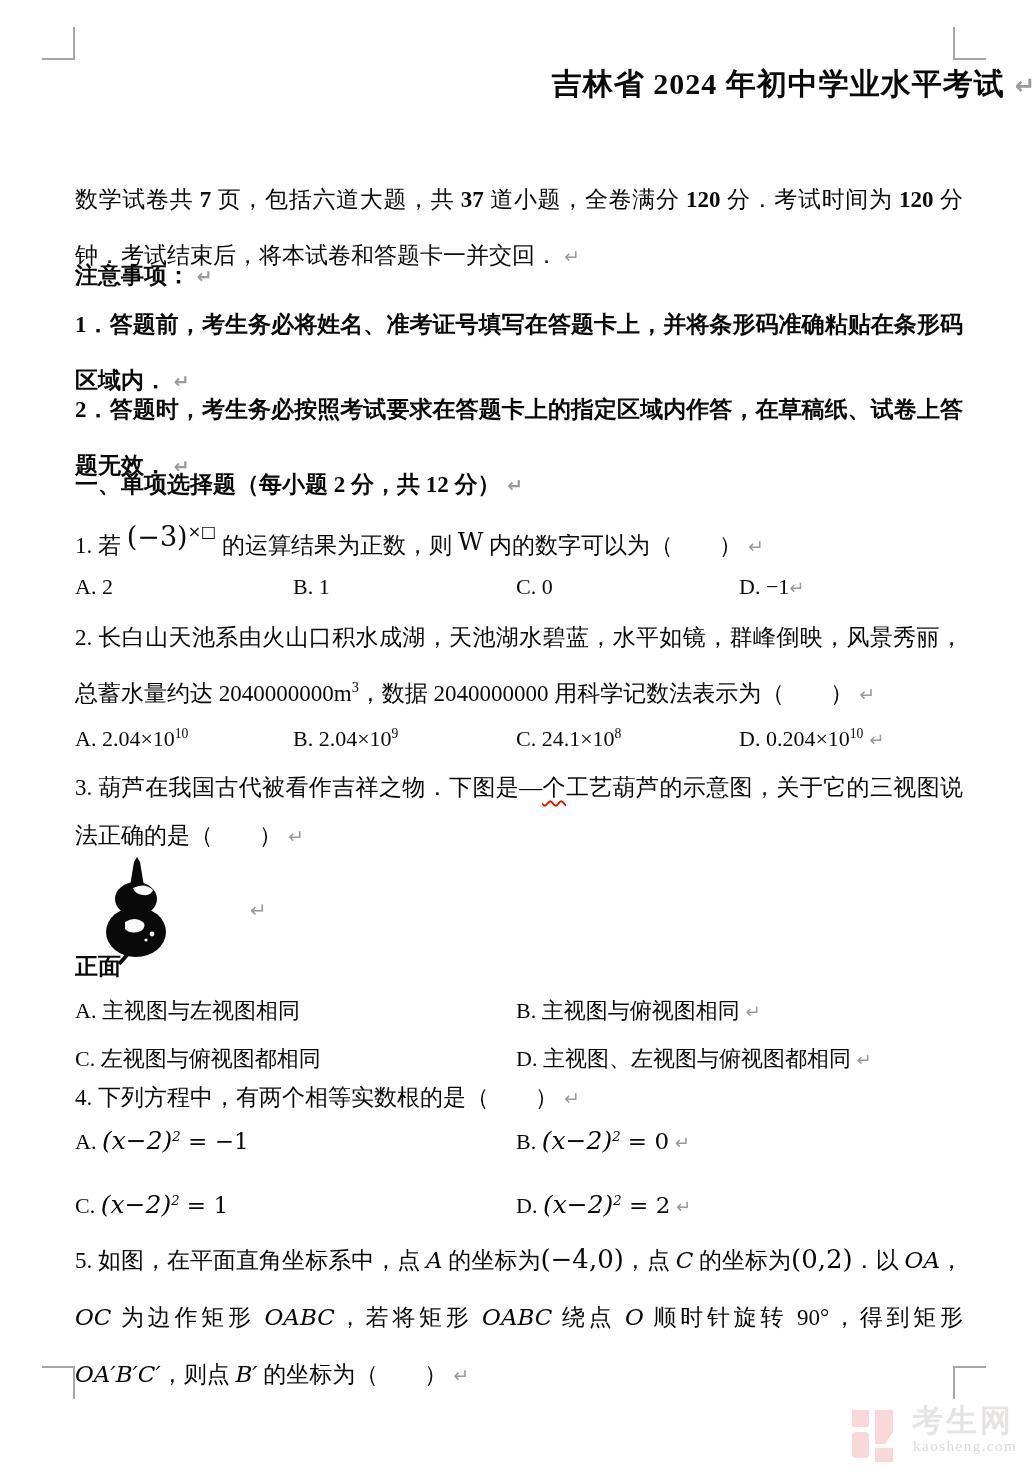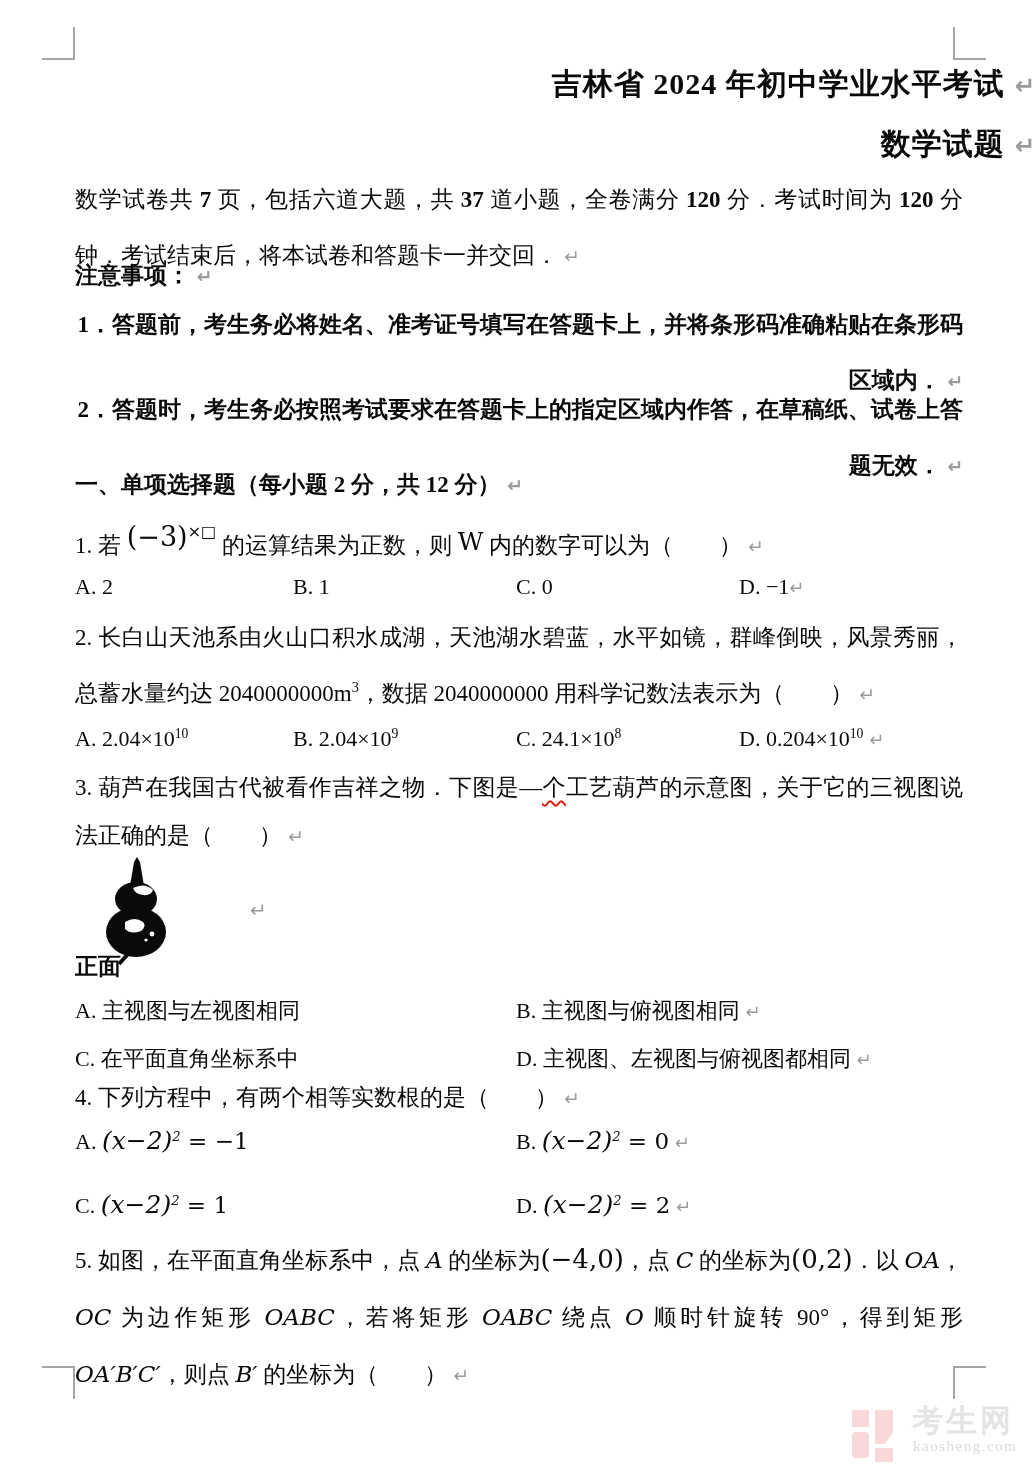--- a/index.html
+++ b/index.html
@@ -1,21 +1,21 @@
 <!DOCTYPE html>
 <html><head>
 <meta charset="utf-8">
 <style>
   html,body{margin:0;padding:0;background:#ffffff;}
   .page{position:relative;width:1036px;height:1477px;background:#fff;overflow:hidden;
         font-family:"Liberation Serif",serif;color:#0a0a0a;}
   .abs{position:absolute;}
   .para{left:75px;width:888px;font-size:23px;line-height:56px;text-align:justify;}
   .line{left:75px;white-space:nowrap;font-size:23px;}
-  .bold{font-weight:700;text-align:right;}
+  .bold{font-weight:700;}
   .center{left:0;width:1036px;text-align:right;}
   .title{font-size:30px;font-weight:700;letter-spacing:1px;}
   
   .corner{position:absolute;width:31px;height:31px;border:0 solid #a6a6a6;}
   .c-tl{left:42px;top:27px;border-right-width:2px;border-bottom-width:2px;}
   .c-tr{left:953px;top:27px;border-left-width:2px;border-bottom-width:2px;}
   .c-bl{left:42px;top:1366px;border-right-width:2px;border-top-width:2px;}
   .c-br{left:953px;top:1366px;border-left-width:2px;border-top-width:2px;}
   
   .optrow{position:absolute;left:75px;width:900px;height:34px;font-size:22px;}
@@ -45,21 +45,20 @@
 <body>
 
 <div class="page">
 
   <div class="corner c-tl"></div>
   <div class="corner c-tr"></div>
   <div class="corner c-bl"></div>
   <div class="corner c-br"></div>
 
   <div class="abs center title" style="top:64px;"><span>吉林省 2024 年初中学业水平考试</span><span class="seg-pil"> ↵</span></div>
-  <div class="abs center title" style="top:124px;"><span>数学试题</span><span class="seg-pil"> ↵</span></div>
 
   <div class="abs para" style="top:172px;"><span>数学试卷共 </span><span class="seg-b">7</span><span> 页，包括六道大题，共 </span><span class="seg-b">37</span><span> 道小题，全卷满分 </span><span class="seg-b">120</span><span> 分．考试时间为 </span><span class="seg-b">120</span><span> 分钟．考试结束后，将本试卷和答题卡一并交回．</span><span class="seg-pil"> ↵</span></div>
 
   <div class="abs line bold" style="top:260px;"><span>注意事项：</span><span class="seg-pil"> ↵</span></div>
   <div class="abs para bold" style="top:297px;"><span>1．答题前，考生务必将姓名、准考证号填写在答题卡上，并将条形码准确粘贴在条形码区域内．</span><span class="seg-pil"> ↵</span></div>
   <div class="abs para bold" style="top:382px;"><span>2．答题时，考生务必按照考试要求在答题卡上的指定区域内作答，在草稿纸、试卷上答题无效．</span><span class="seg-pil"> ↵</span></div>
 
   <div class="abs line bold" style="top:469px;"><span>一、单项选择题（每小题 2 分，共 12 分）</span><span class="seg-pil"> ↵</span></div>
 
   <div class="abs line" style="top:528px;"><span>1. 若 </span><span class="seg-formula">(−3)</span><span class="seg-fsup">×□</span><span> 的运算结果为正数，则 </span><span class="seg-w">W</span><span> 内的数字可以为（　　）</span><span class="seg-pil"> ↵</span></div>
@@ -91,21 +90,21 @@
     <path d="M46,110 L64,90" stroke="#0a0a0a" stroke-width="4"></path>
     <text x="2" y="120" font-size="23" font-weight="bold" fill="#0a0a0a">正面</text>
   </svg>
   <span class="abs seg-pil" style="left:250px;top:898px;font-size:20px;">↵</span>
 
   <div class="optrow" style="top:996px;">
     <span class="o p1"><span>A. 主视图与左视图相同</span></span>
     <span class="o p3"><span>B. 主视图与俯视图相同</span><span class="seg-pil"> ↵</span></span>
   </div>
   <div class="optrow" style="top:1044px;">
-    <span class="o p1"><span>C. 在平面直角坐标系中</span></span>
+    <span class="o p1"><span>C. 左视图与俯视图都相同</span></span>
     <span class="o p3"><span>D. 主视图、左视图与俯视图都相同</span><span class="seg-pil"> ↵</span></span>
   </div>
 
   <div class="abs line" style="top:1082px;"><span>4. 下列方程中，有两个相等实数根的是（　　）</span><span class="seg-pil"> ↵</span></div>
   <div class="optrow" style="top:1126px;height:42px;">
     <span class="o p1"><span>A.  </span><span class="seg-eq">(x−2)</span><span class="seg-isup">2</span><span class="seg-eqn"> = −1</span></span>
     <span class="o p3"><span>B.  </span><span class="seg-eq">(x−2)</span><span class="seg-isup">2</span><span class="seg-eqn"> = 0</span><span class="seg-pil"> ↵</span></span>
   </div>
   <div class="optrow" style="top:1190px;height:42px;">
     <span class="o p1"><span>C.  </span><span class="seg-eq">(x−2)</span><span class="seg-isup">2</span><span class="seg-eqn"> = 1</span></span>

